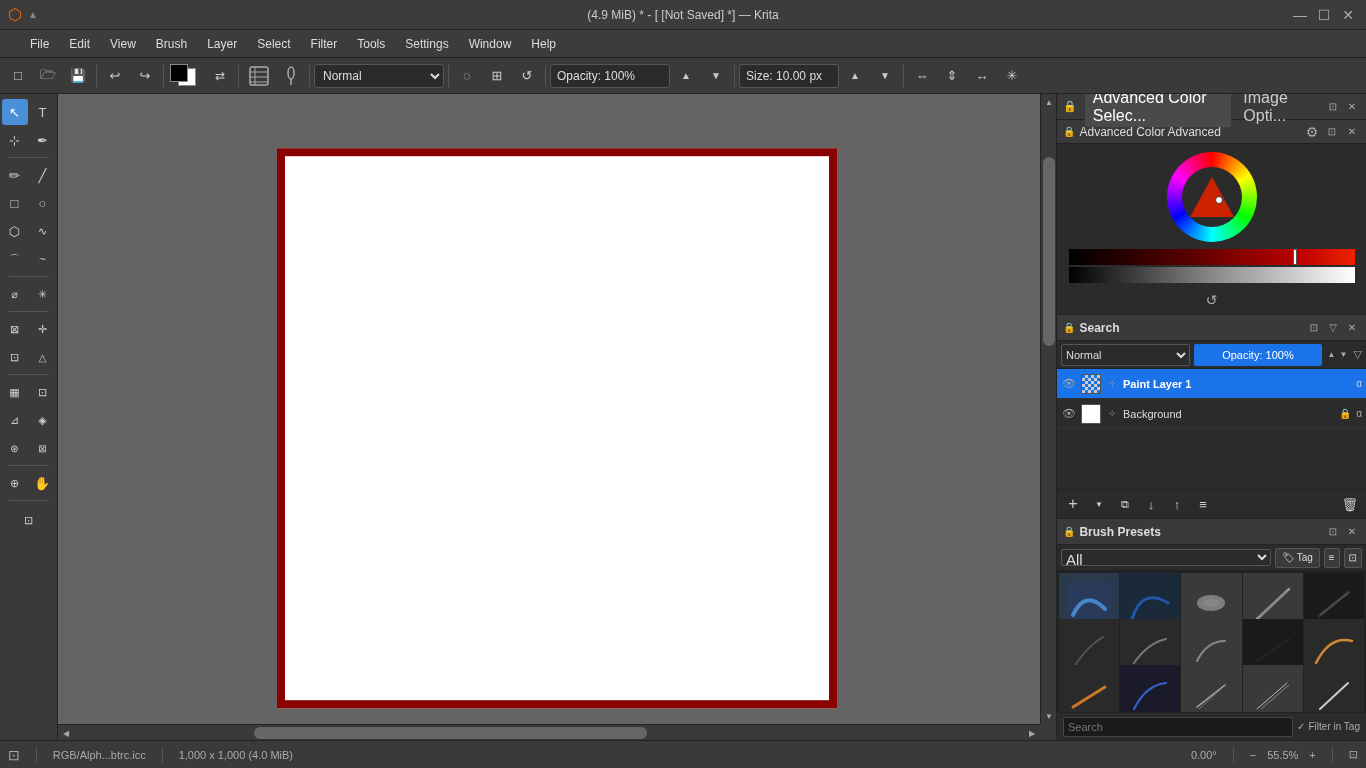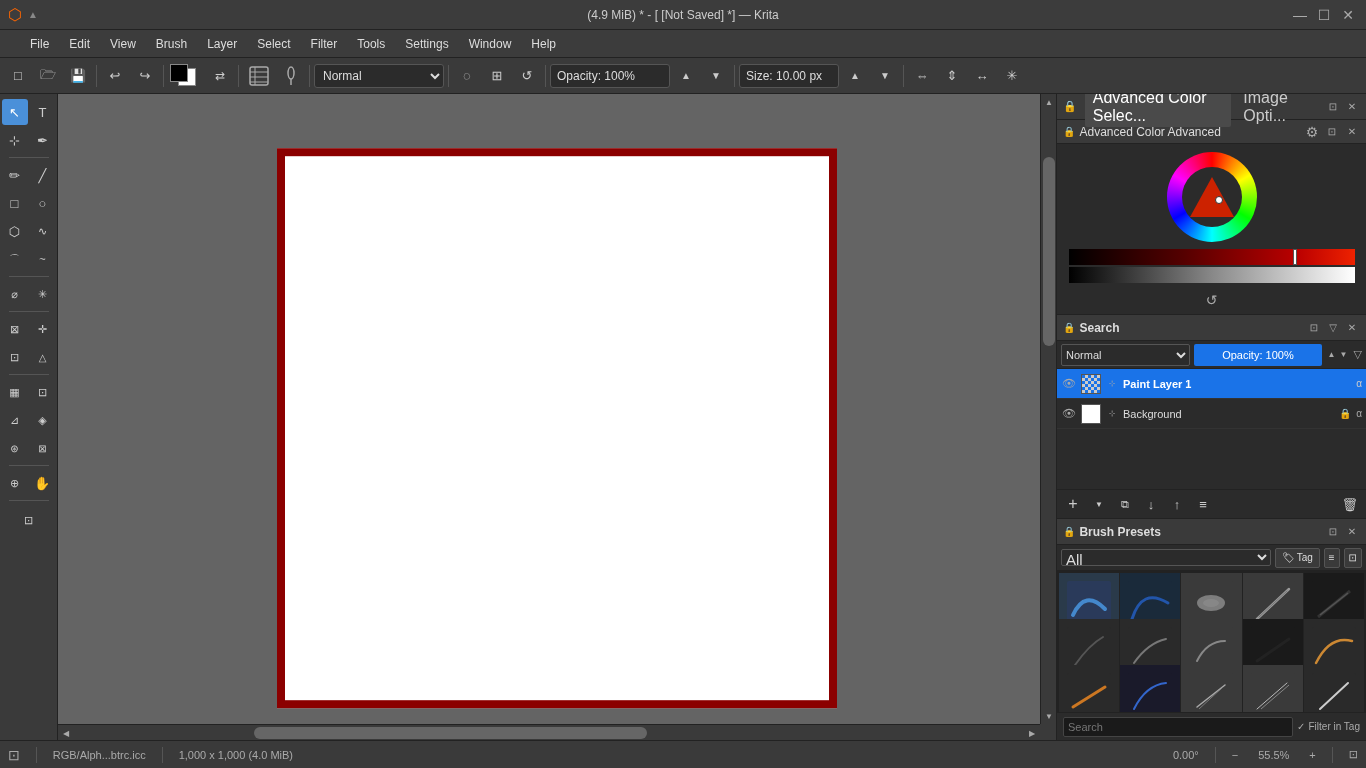--- a/index.html
+++ b/index.html
@@ -675,20 +675,20 @@
   <div class="status-item">
     <span>1,000 x 1,000 (4.0 MiB)</span>
   </div>
   <div style="flex:1;"></div>
   <div class="status-item">
     <span>0.00°</span>
   </div>
   <div class="status-sep"></div>
   <div class="status-item">
     <span style="cursor:pointer;">−</span>
-    <span style="margin:0 16px;">55.5%</span>
+    <span style="margin:0 7px;">55.5%</span>
     <span style="cursor:pointer;">+</span>
   </div>
   <div class="status-sep"></div>
   <div class="status-item">
     <span>⊡</span>
   </div>
 </div>
 
 </body></html>

